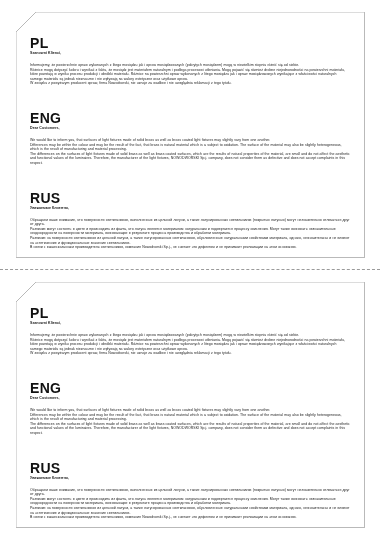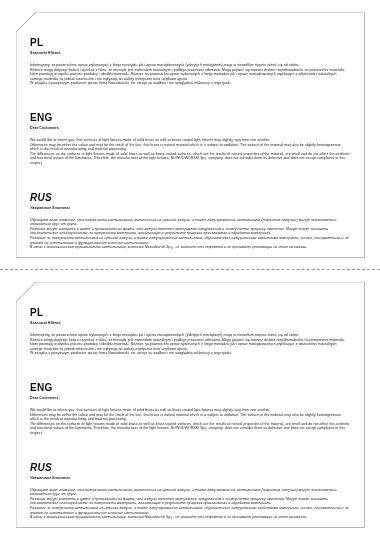--- a/index.html
+++ b/index.html
@@ -41,24 +41,24 @@
 
   .page-inner{
     position:absolute;
     left:0;top:0;right:0;bottom:0;
     padding:26px 14px 10px 14px;
     box-sizing:border-box;
   }
 
   
   .lang-block{margin-bottom:13px;}
-  .lang-block.last{margin-bottom:0;font-style:italic;}
+  .lang-block.last{margin-bottom:0;}
 
   .lang-heading{
-    font-size:10px;
+    font-size:14px;
     font-weight:700;
     letter-spacing:.3px;
     color:#111111;
     margin:0 0 3px 0;
     line-height:10px;
   }
   .salutation{
     font-size:3.6px;
     font-weight:700;
     color:#1a1a1a;

